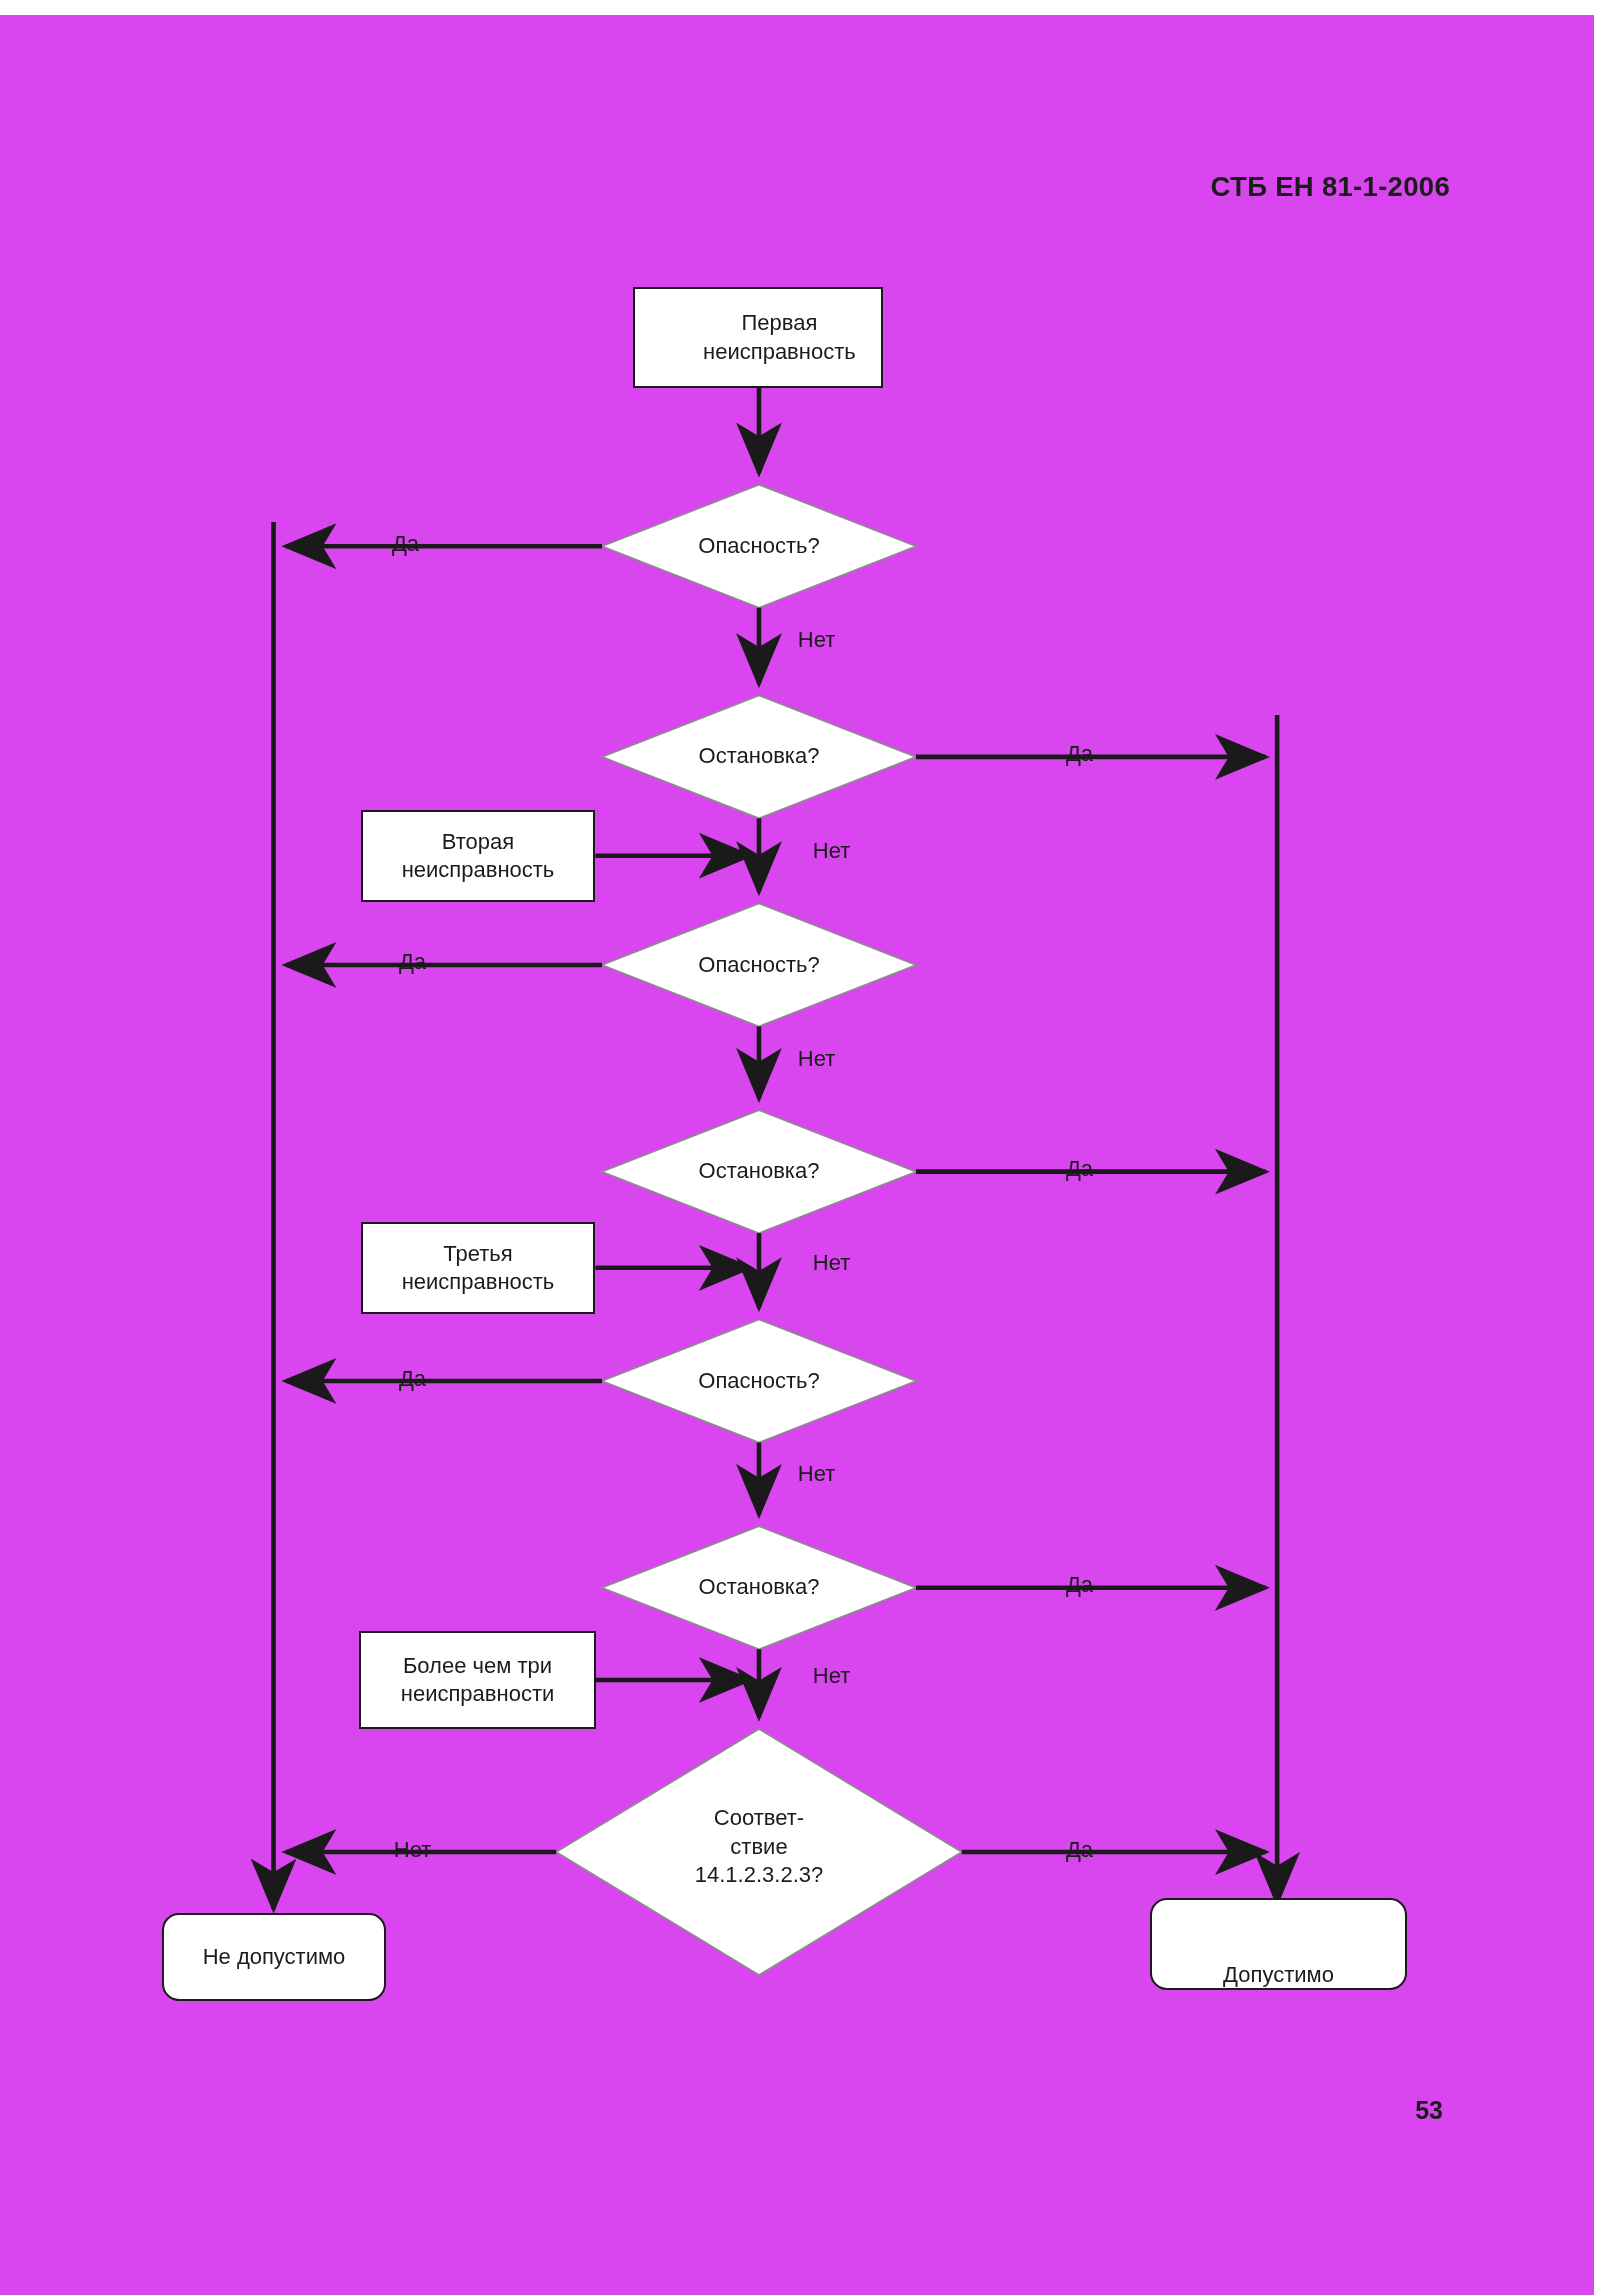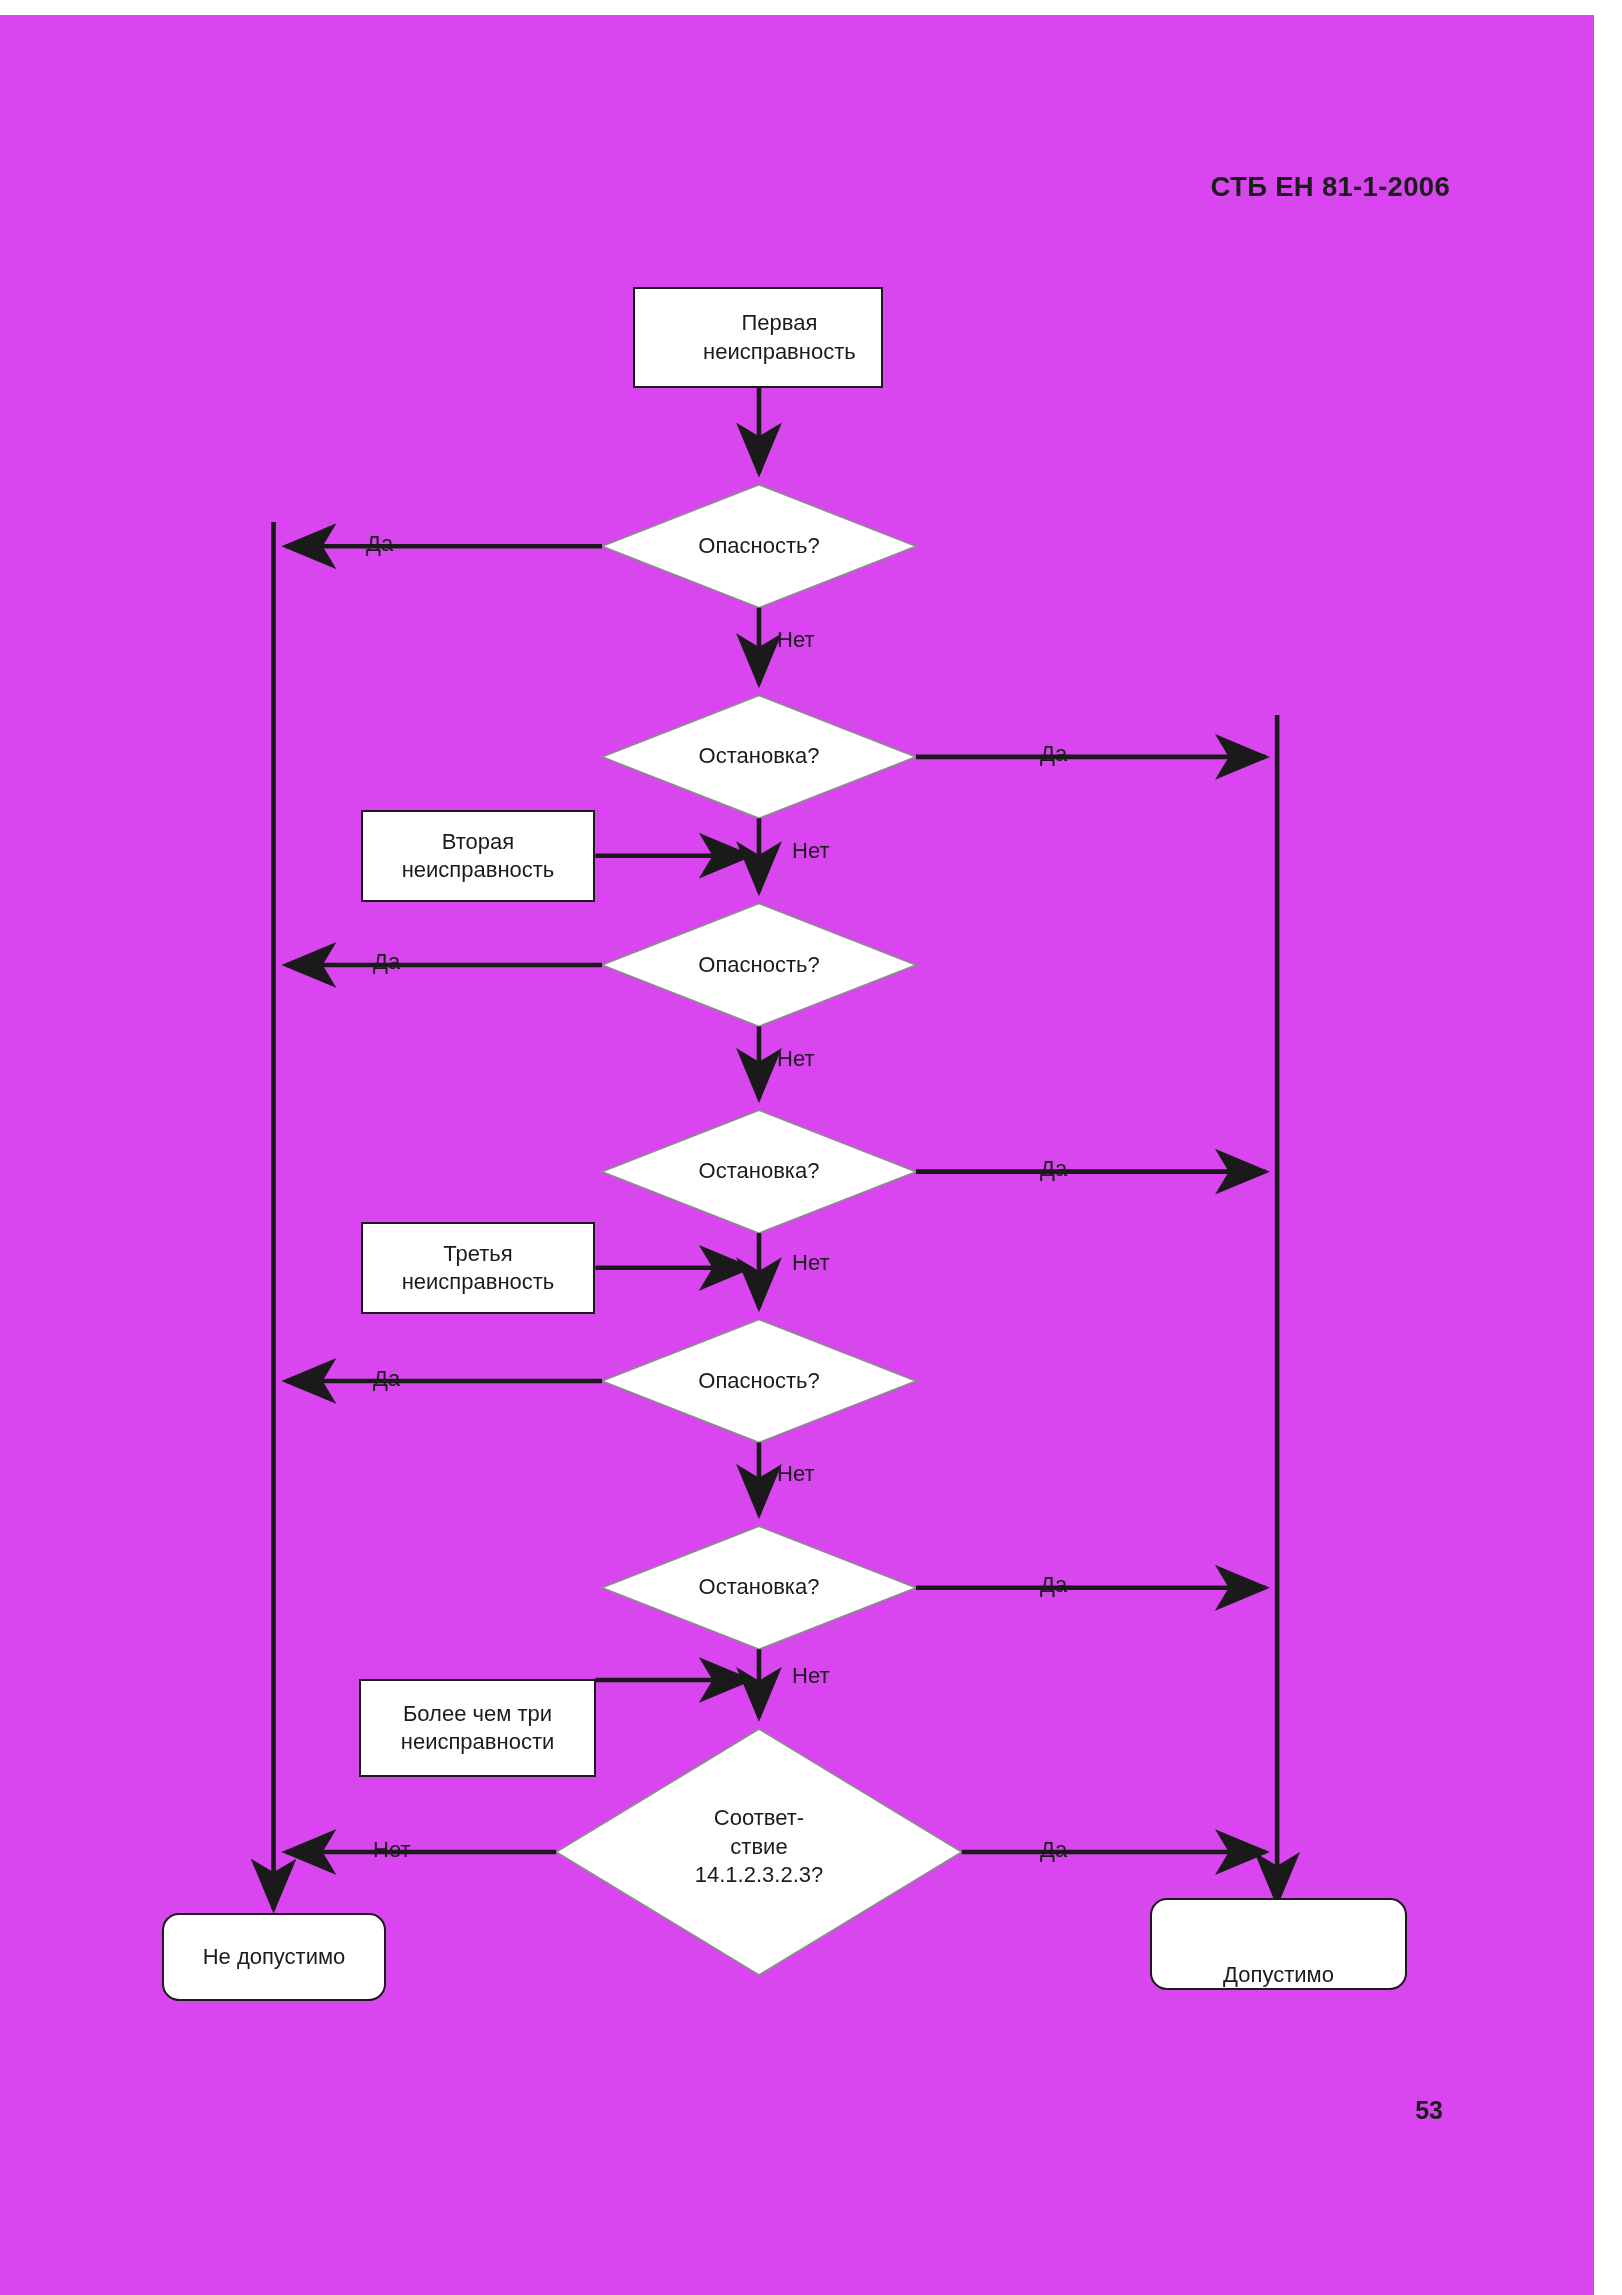--- a/index.html
+++ b/index.html
@@ -103,20 +103,21 @@
     justify-content: center;
     flex-direction: column;
     pointer-events: none;
   }
 
   .edge-label {
     position: absolute;
     font-size: 22px;
     color: #1b1b1b;
     white-space: nowrap;
+    text-align: center;
   }
 </style>
 </head>
 <body>
 
 <div id="page">
 
   <div class="doc-header">СТБ ЕН 81-1-2006</div>
 
   <svg id="diagram-svg" viewBox="0 0 2479 3508">
@@ -194,21 +195,21 @@
     </div>
   </div>
 
   <div class="proc-box" style="left:361px; top:1207px; width:234px; height:92px;">
     <div>
       <span>Третья</span><br>
       <span>неисправность</span>
     </div>
   </div>
 
-  <div class="proc-box" style="left:359px; top:1616px; width:237px; height:98px;margin-top:48px;">
+  <div class="proc-box" style="left:359px; top:1616px; width:237px; height:98px;">
     <div>
       <span>Более чем три</span><br>
       <span>неисправности</span>
     </div>
   </div>
 
   <div class="term-box" style="left:162px; top:1898px; width:224px; height:88px;">
     <span>Не допустимо</span>
   </div>
 

